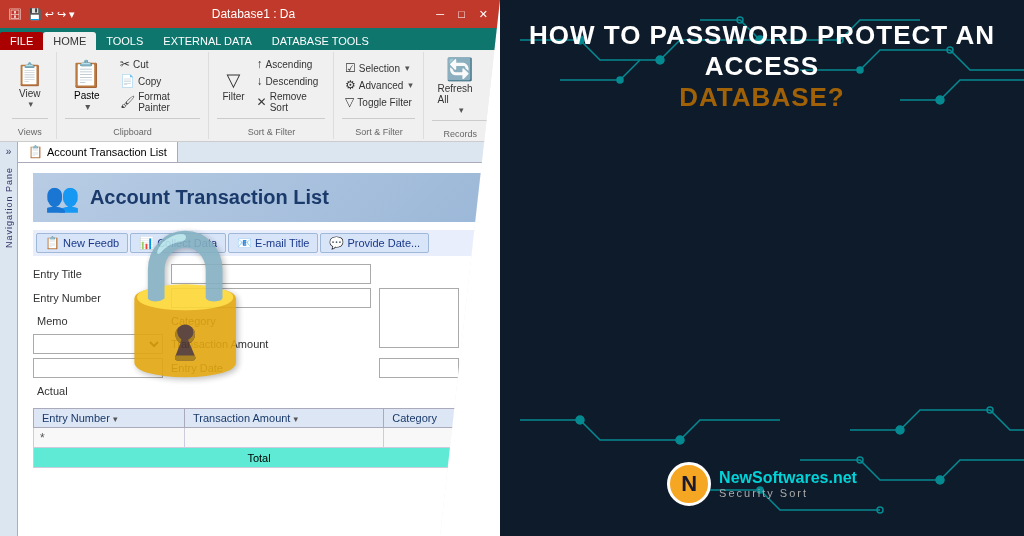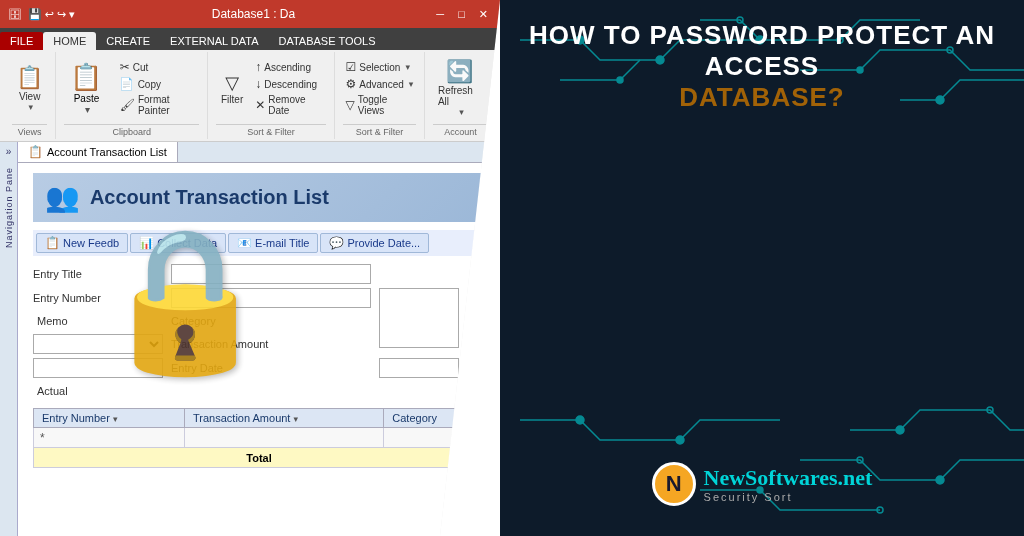--- a/index.html
+++ b/index.html
@@ -35,21 +35,21 @@
       text-align: center;
       color: white;
       font-size: 12px;
       font-weight: 500;
     }
     .title-bar-controls { display: flex; gap: 6px; }
     .title-bar-ctrl { color: white; font-size: 11px; cursor: pointer; padding: 0 4px; }
 
     
     .ribbon-tabs {
-      background: #404040;
+      background: #0f766e;
       height: 22px;
       display: flex;
       align-items: flex-end;
       padding-left: 0;
     }
     .ribbon-tab {
       padding: 3px 10px;
       font-size: 11px;
       color: white;
       cursor: pointer;
@@ -85,21 +85,21 @@
       gap: 4px;
       flex: 1;
     }
     .ribbon-group-label {
       font-size: 9px;
       color: #666;
       margin-top: 2px;
       text-align: center;
       border-top: 1px solid #ccc;
       width: 100%;
-      padding-top: 2px;
+      padding-top: 8px;
     }
 
     .ribbon-btn-large {
       display: flex;
       flex-direction: column;
       align-items: center;
       cursor: pointer;
       padding: 3px 5px;
       border-radius: 3px;
       font-size: 10px;
@@ -266,21 +266,21 @@
       text-align: left;
       font-weight: 500;
       color: #1a3a6b;
     }
     .data-table td {
       border: 1px solid #ccd;
       padding: 2px 6px;
       height: 20px;
     }
     .data-table .sort-icon { font-size: 9px; color: #555; }
-    .table-total-row td { background: #fef9c3; font-weight: bold; text-align: center; }
+    .table-total-row td { background: #5eead4; font-weight: normal; text-align: center; }
     .new-row td { background: #f8f8f8; }
     .asterisk { color: #555; font-size: 12px; }
 
     
     .lock-overlay {
       position: absolute;
       top: 55px;
       left: 80px;
       z-index: 10;
       pointer-events: none;
@@ -353,24 +353,23 @@
       border-radius: 50%;
       display: flex;
       align-items: center;
       justify-content: center;
       font-size: 22px;
       color: #1a1a2e;
       font-weight: bold;
       border: 3px solid white;
     }
     .logo-text {
-      font-size: 22px;
+      font-size: 16px;
       font-weight: bold;
       color: white;
-      font-family: Liberation Serif, serif;
     }
     .logo-text span { color: #00d4d8; }
     .logo-subtitle {
       font-size: 11px;
       color: #aaa;
       letter-spacing: 2px;
     }
 
     
     .dd-arrow { font-size: 9px; color: #555; margin-left: 2px; }
@@ -401,21 +400,21 @@
     <div class="title-bar-controls">
       <span class="title-bar-ctrl">─</span>
       <span class="title-bar-ctrl">□</span>
       <span class="title-bar-ctrl">✕</span>
     </div>
   </div>
 
   <div class="ribbon-tabs">
     <div class="ribbon-tab" style="background:#a00;border-radius:2px 2px 0 0;">FILE</div>
     <div class="ribbon-tab active">HOME</div>
-    <div class="ribbon-tab">CREATE</div>
+    <div class="ribbon-tab">TOOLS</div>
     <div class="ribbon-tab">EXTERNAL DATA</div>
     <div class="ribbon-tab">DATABASE TOOLS</div>
   </div>
 
   <div class="ribbon">
 
     <div class="ribbon-group views-group">
       <div class="ribbon-group-content">
         <div class="ribbon-btn-large">
           <span class="icon">📋</span>
@@ -461,21 +460,21 @@
           <div class="ribbon-btn-small">
             <span class="icon">↑</span>
             <span>Ascending</span>
           </div>
           <div class="ribbon-btn-small">
             <span class="icon">↓</span>
             <span>Descending</span>
           </div>
           <div class="ribbon-btn-small">
             <span class="icon">✕</span>
-            <span>Remove Date</span>
+            <span>Remove Sort</span>
           </div>
         </div>
       </div>
       <div class="ribbon-group-label">Sort &amp; Filter</div>
     </div>
 
     <div class="ribbon-group selection-group">
       <div class="ribbon-group-content">
         <div class="ribbon-small-group">
           <div class="ribbon-btn-small">
@@ -483,36 +482,36 @@
             <span>Selection</span>
             <span class="dd-arrow">▾</span>
           </div>
           <div class="ribbon-btn-small">
             <span class="icon">⚙</span>
             <span>Advanced</span>
             <span class="dd-arrow">▾</span>
           </div>
           <div class="ribbon-btn-small">
             <span class="icon">▽</span>
-            <span>Toggle Views</span>
+            <span>Toggle Filter</span>
           </div>
         </div>
       </div>
       <div class="ribbon-group-label">Sort &amp; Filter</div>
     </div>
 
     <div class="ribbon-group refresh-group">
       <div class="ribbon-group-content">
         <div class="ribbon-btn-large">
           <span class="icon" style="font-size:22px;">🔄</span>
           <span>Refresh All</span>
           <span class="dd-arrow">▾</span>
         </div>
       </div>
-      <div class="ribbon-group-label">Account</div>
+      <div class="ribbon-group-label">Records</div>
     </div>
 
   </div>
 
   <div class="nav-pane">
     <div class="nav-expand-btn">»</div>
     <div class="nav-pane-label">Navigation Pane</div>
   </div>
 
   <div class="tab-bar">

